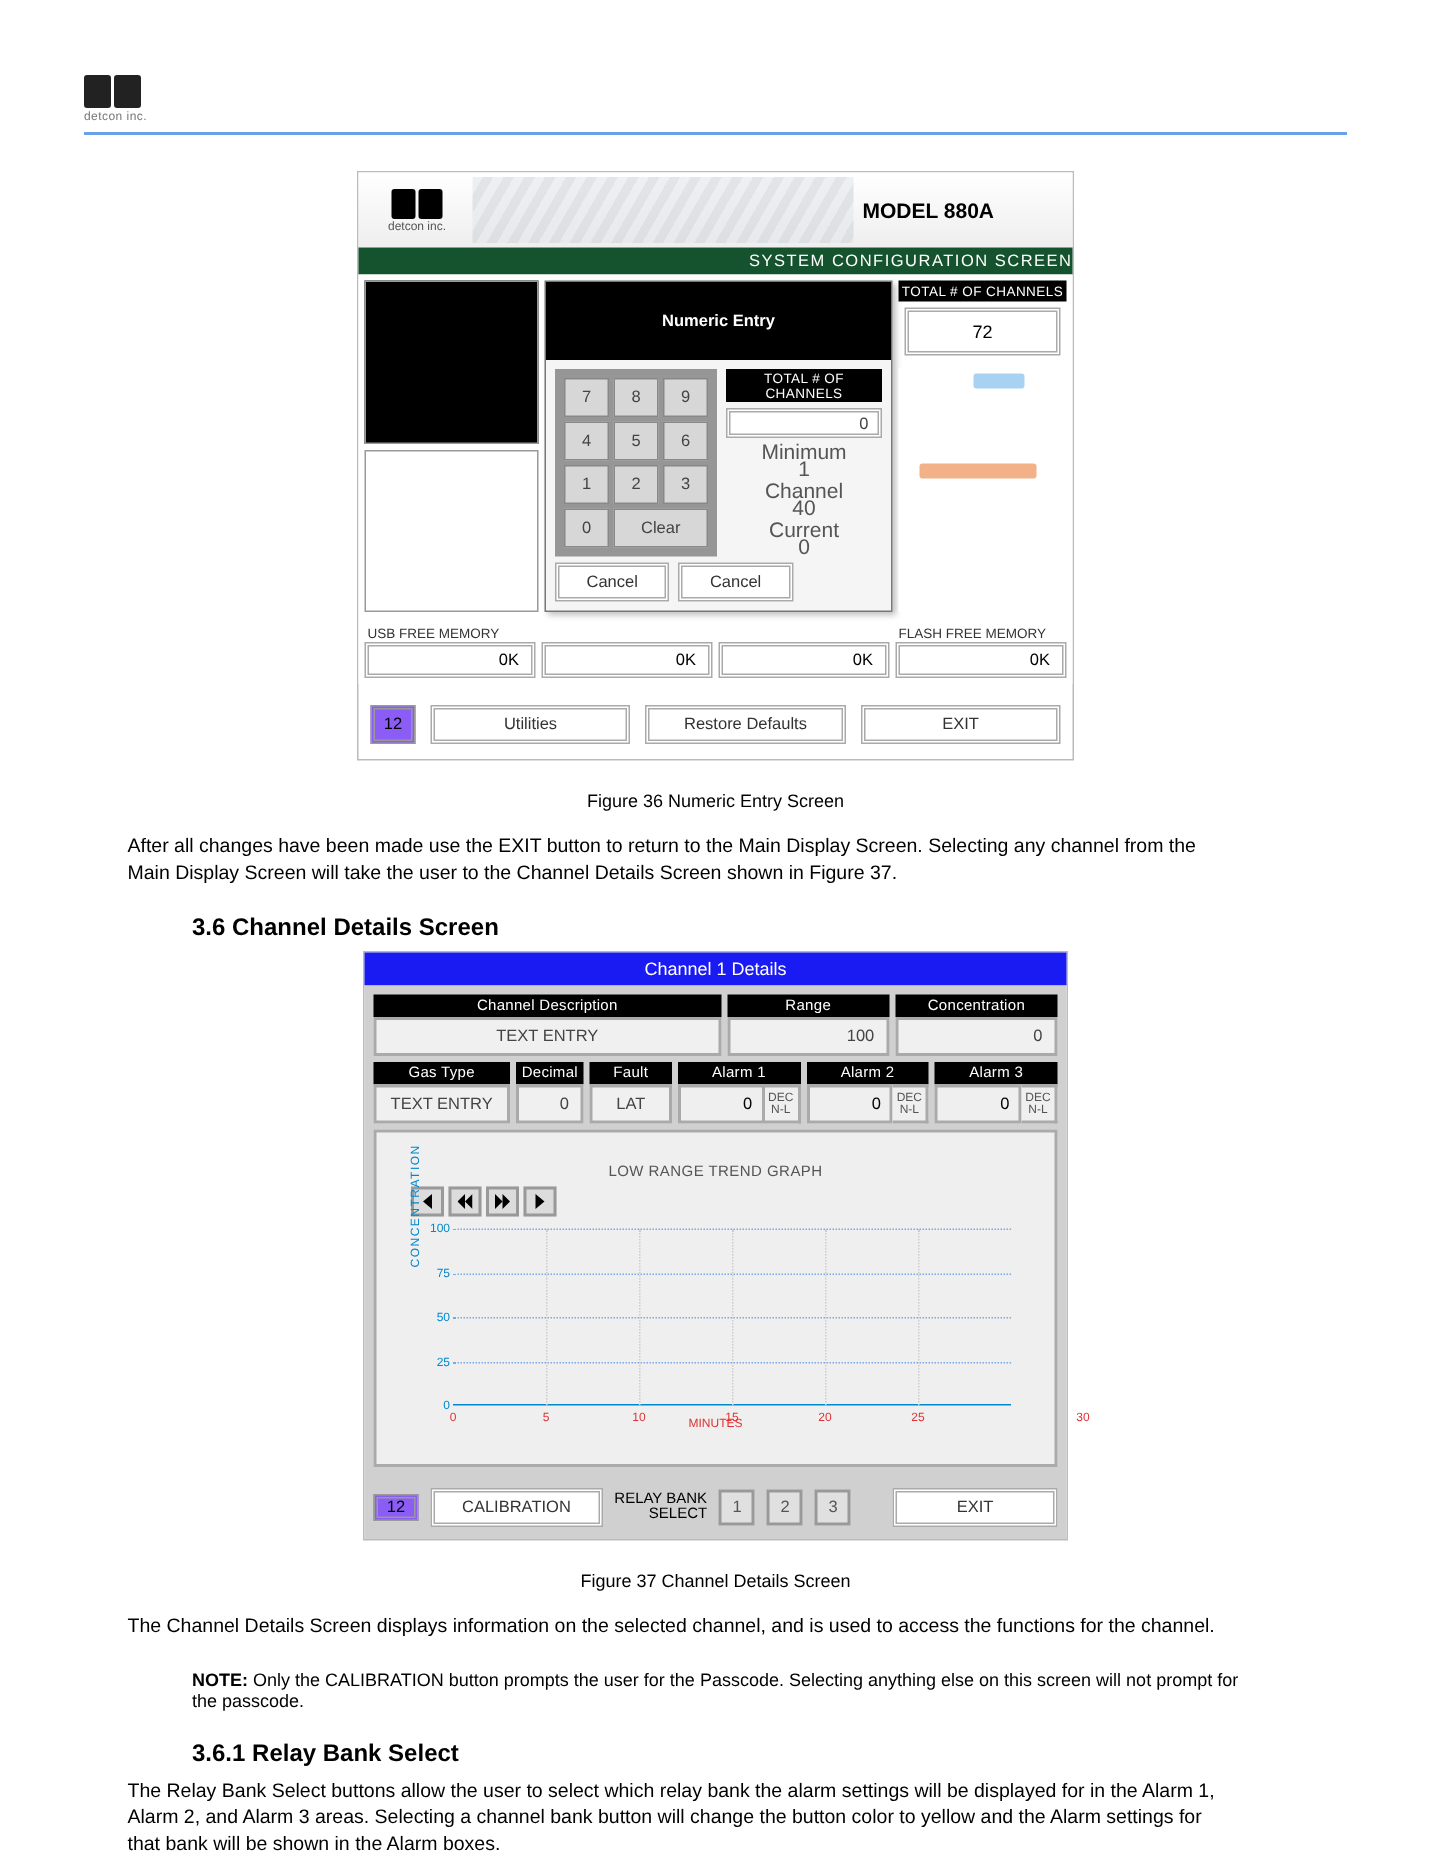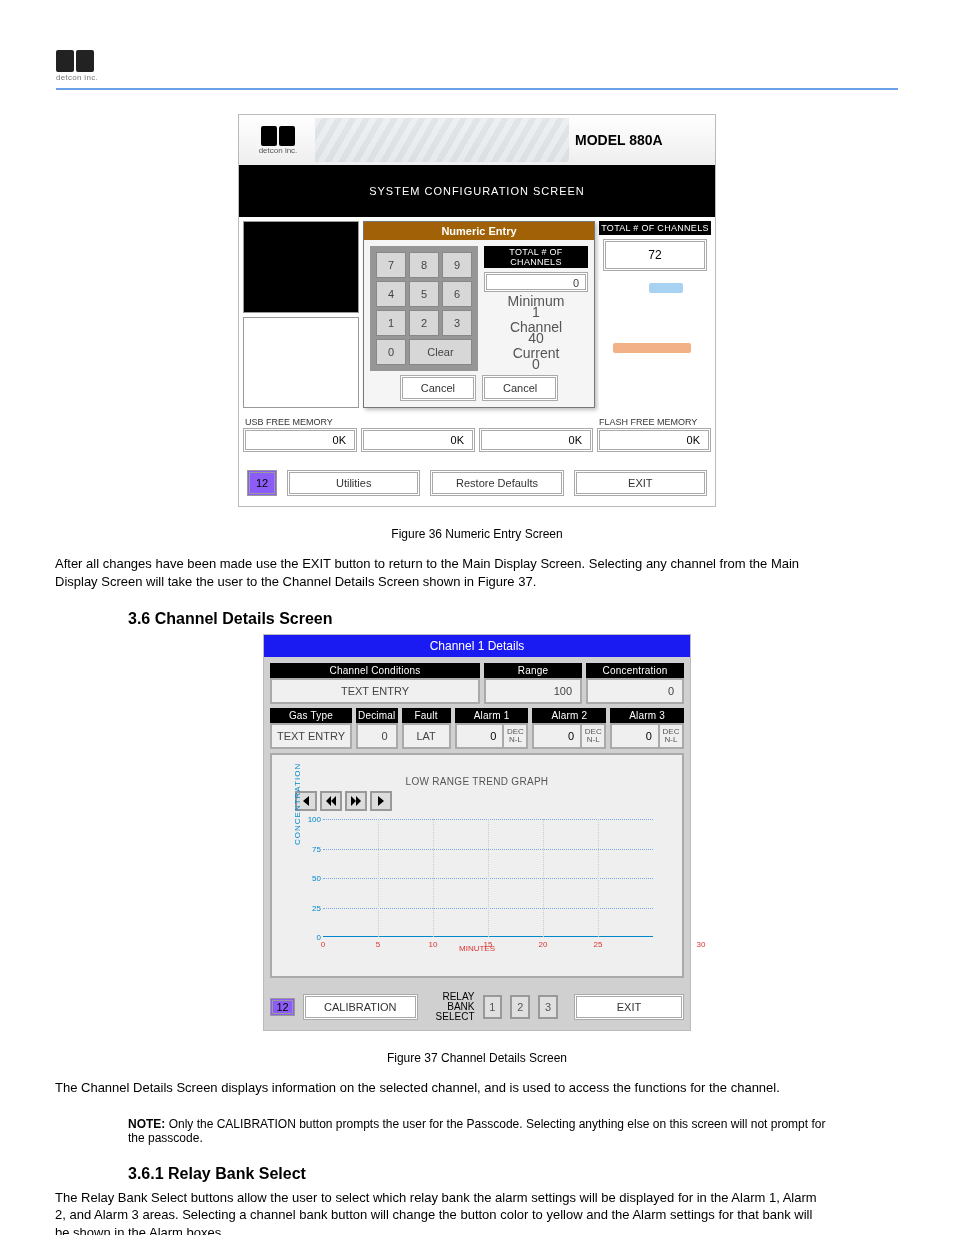--- a/index.html
+++ b/index.html
@@ -45,62 +45,62 @@
   .ss1-head .logo .cap{ font-size:8px; color:#555;}
   .ss1-head .art {
     flex:1; height:44px;
     background: repeating-linear-gradient(120deg,#e2e6ea 0,#e2e6ea 6px,#cfd5da 6px,#cfd5da 12px);
     opacity:.6; margin-right:6px;
   }
   .ss1-head .model {
     width: 140px; font-weight:bold; font-size:14px; padding-right:10px;
   }
   .ss1-blackbar{
-    background:#000000; color:#fff; text-align:center; font-size:11px; letter-spacing:1px; padding:20px 0;
+    background:#14532d; color:#fff; text-align:right; font-size:11px; letter-spacing:1px; padding:3px 0;
   }
   .ss1-body{
     display:flex; position:relative; padding:4px; gap:4px; background:#fff;
   }
   .leftcol{ width:116px; display:flex; flex-direction:column; gap:4px;}
   .leftcol .lbox{ flex:1; border:1px solid #999; background:#000; height:60px;}
   .leftcol .lbox.light{ background:#fff;}
   .rightcol{ width:112px; display:flex; flex-direction:column;}
   .rightcol .rhdr{ background:#000; color:#fff; font-size:9px; text-align:center; padding:2px 1px; letter-spacing:.3px;}
   .rightcol .rval{ border:3px double #aaa; background:#fff; text-align:center; padding:6px 0; margin:4px 4px 8px 4px; font-size:12px;}
   .rightcol .smudge{ flex:1; background:#fff; position:relative;}
   .rightcol .smudge .bl{ position:absolute; height:10px; border-radius:2px; filter: blur(.5px);}
   .midcol{ flex:1;}
   .popup{
     border:1px solid #777; background:#f5f5f5; box-shadow:2px 2px 4px rgba(0,0,0,.25);
   }
-  .popup-hdr{ background:#a16207; color:#fff; font-weight:bold; text-align:center; font-size:11px; padding:3px 0;}
+  .popup-hdr{ background:#000000; color:#fff; font-weight:bold; text-align:center; font-size:11px; padding:20px 0;}
   .popup-body{ display:flex; padding:6px 6px 4px 6px; gap:6px;}
   .keypad{ display:grid; grid-template-columns:repeat(3,30px); grid-auto-rows:26px; gap:3px; background:#969696; padding:6px;}
   .keypad .k{ background:#d7d7d7; border:1px solid #888; display:flex; align-items:center; justify-content:center; font-size:11px; color:#444; cursor:pointer;}
   .keypad .kclear{ grid-column: span 2;}
   .fields{ flex:1; display:flex; flex-direction:column; gap:4px; padding-top:0;}
   .fields .flabel{ background:#000;color:#fff; font-size:9px; text-align:center; padding:1px 4px; letter-spacing:.3px;}
   .fields .fval{ border:3px double #aaa; background:#fff; height:20px; text-align:right; padding:2px 6px; font-size:11px;color:#444;}
   .fields .pair{ display:flex; flex-direction:column;}
   .fields .pair .s{ font-size:14px; text-align:center; color:#555; padding:0 6px; line-height:11px;}
-  .popup-btns{ display:flex; justify-content:center; gap:6px; padding:0 6px 6px 6px;}
+  .popup-btns{ display:flex; justify-content:flex-start; gap:6px; padding:0 6px 6px 6px;}
   .popup-btns .bt, .mainbtn{ border:3px double #aaa; background:#fff; padding:4px 18px; font-size:11px; color:#333; cursor:pointer;}
   .memrow{ display:flex; gap:4px; padding:4px; align-items:flex-end; background:#fff;}
   .memrow .mcol{ flex:1;}
   .memrow .mhdr{ font-size:9px; color:#333; padding:1px 2px;}
   .memrow .mval{ border:3px double #aaa; background:#fff; text-align:right; padding:3px 8px; font-size:11px;}
   .ss1-footer{ display:flex; gap:10px; padding:14px 8px 10px 8px; align-items:stretch;}
   .chip{ border:3px double #999; background:#8b5cf6; width:30px; display:flex;align-items:center;justify-content:center; font-size:11px;}
   .mainbtn.wide{ flex:1;}
   
   .caption{ text-align:center; font-size:12px; margin:6px 0 14px 0;}
-  .para{ margin: 0 128px 20px 55px; font-size:13px; line-height:1.35;}
+  .para{ margin: 0 128px 20px 85px; font-size:13px; line-height:1.35;}
   .heading{ margin: 20px 128px 6px 128px; font-size:16px; font-weight:bold;}
   
-  .ss2{ width:428px;}
+  .ss2{ width:470px;}
   .ss2-hdr{ background:#1a1af2; color:#fff; text-align:center; font-size:12px; padding:4px 0;}
   .ss2-body{ background:#d0d0d0; padding:6px;}
   .row{ display:flex; gap:4px; margin-bottom:4px;}
   .col{ flex:1; display:flex; flex-direction:column;}
   .bhdr{ background:#000; color:#fff; font-size:10px; text-align:center; padding:2px 2px; letter-spacing:.2px;}
   .bval{ border:2px solid #aaa; background:#f0f0f0; text-align:center; font-size:11px; padding:5px 4px; color:#444;}
   .bval.num{ text-align:right; padding-right:8px;}
   .flagsbox{ border:2px solid #aaa; background:#efefef; padding:4px 6px; font-size:10px; color:#555; display:flex; justify-content:space-between;}
   .alarmcell{ display:flex; }
   .alarmcell .val{ flex:1; border:2px solid #aaa; background:#efefef; text-align:right; padding:5px 6px; font-size:11px;}
@@ -234,21 +234,21 @@
 
 <p class="para">After all changes have been made use the EXIT button to return to the Main Display Screen. Selecting any channel from the Main Display Screen will take the user to the Channel Details Screen shown in Figure 37.</p>
 
 <div class="heading">3.6 Channel Details Screen</div>
 
 <div class="screenshot ss2">
   <div class="ss2-hdr">Channel 1 Details</div>
   <div class="ss2-body">
     <div class="row">
       <div class="col" style="flex:1.5">
-        <div class="bhdr">Channel Conditions</div>
+        <div class="bhdr">Channel Description</div>
         <div class="bval">TEXT ENTRY</div>
       </div>
       <div class="col" style="flex:.7">
         <div class="bhdr">Range</div>
         <div class="bval num">100</div>
       </div>
       <div class="col" style="flex:.7">
         <div class="bhdr">Concentration</div>
         <div class="bval num">0</div>
       </div>

